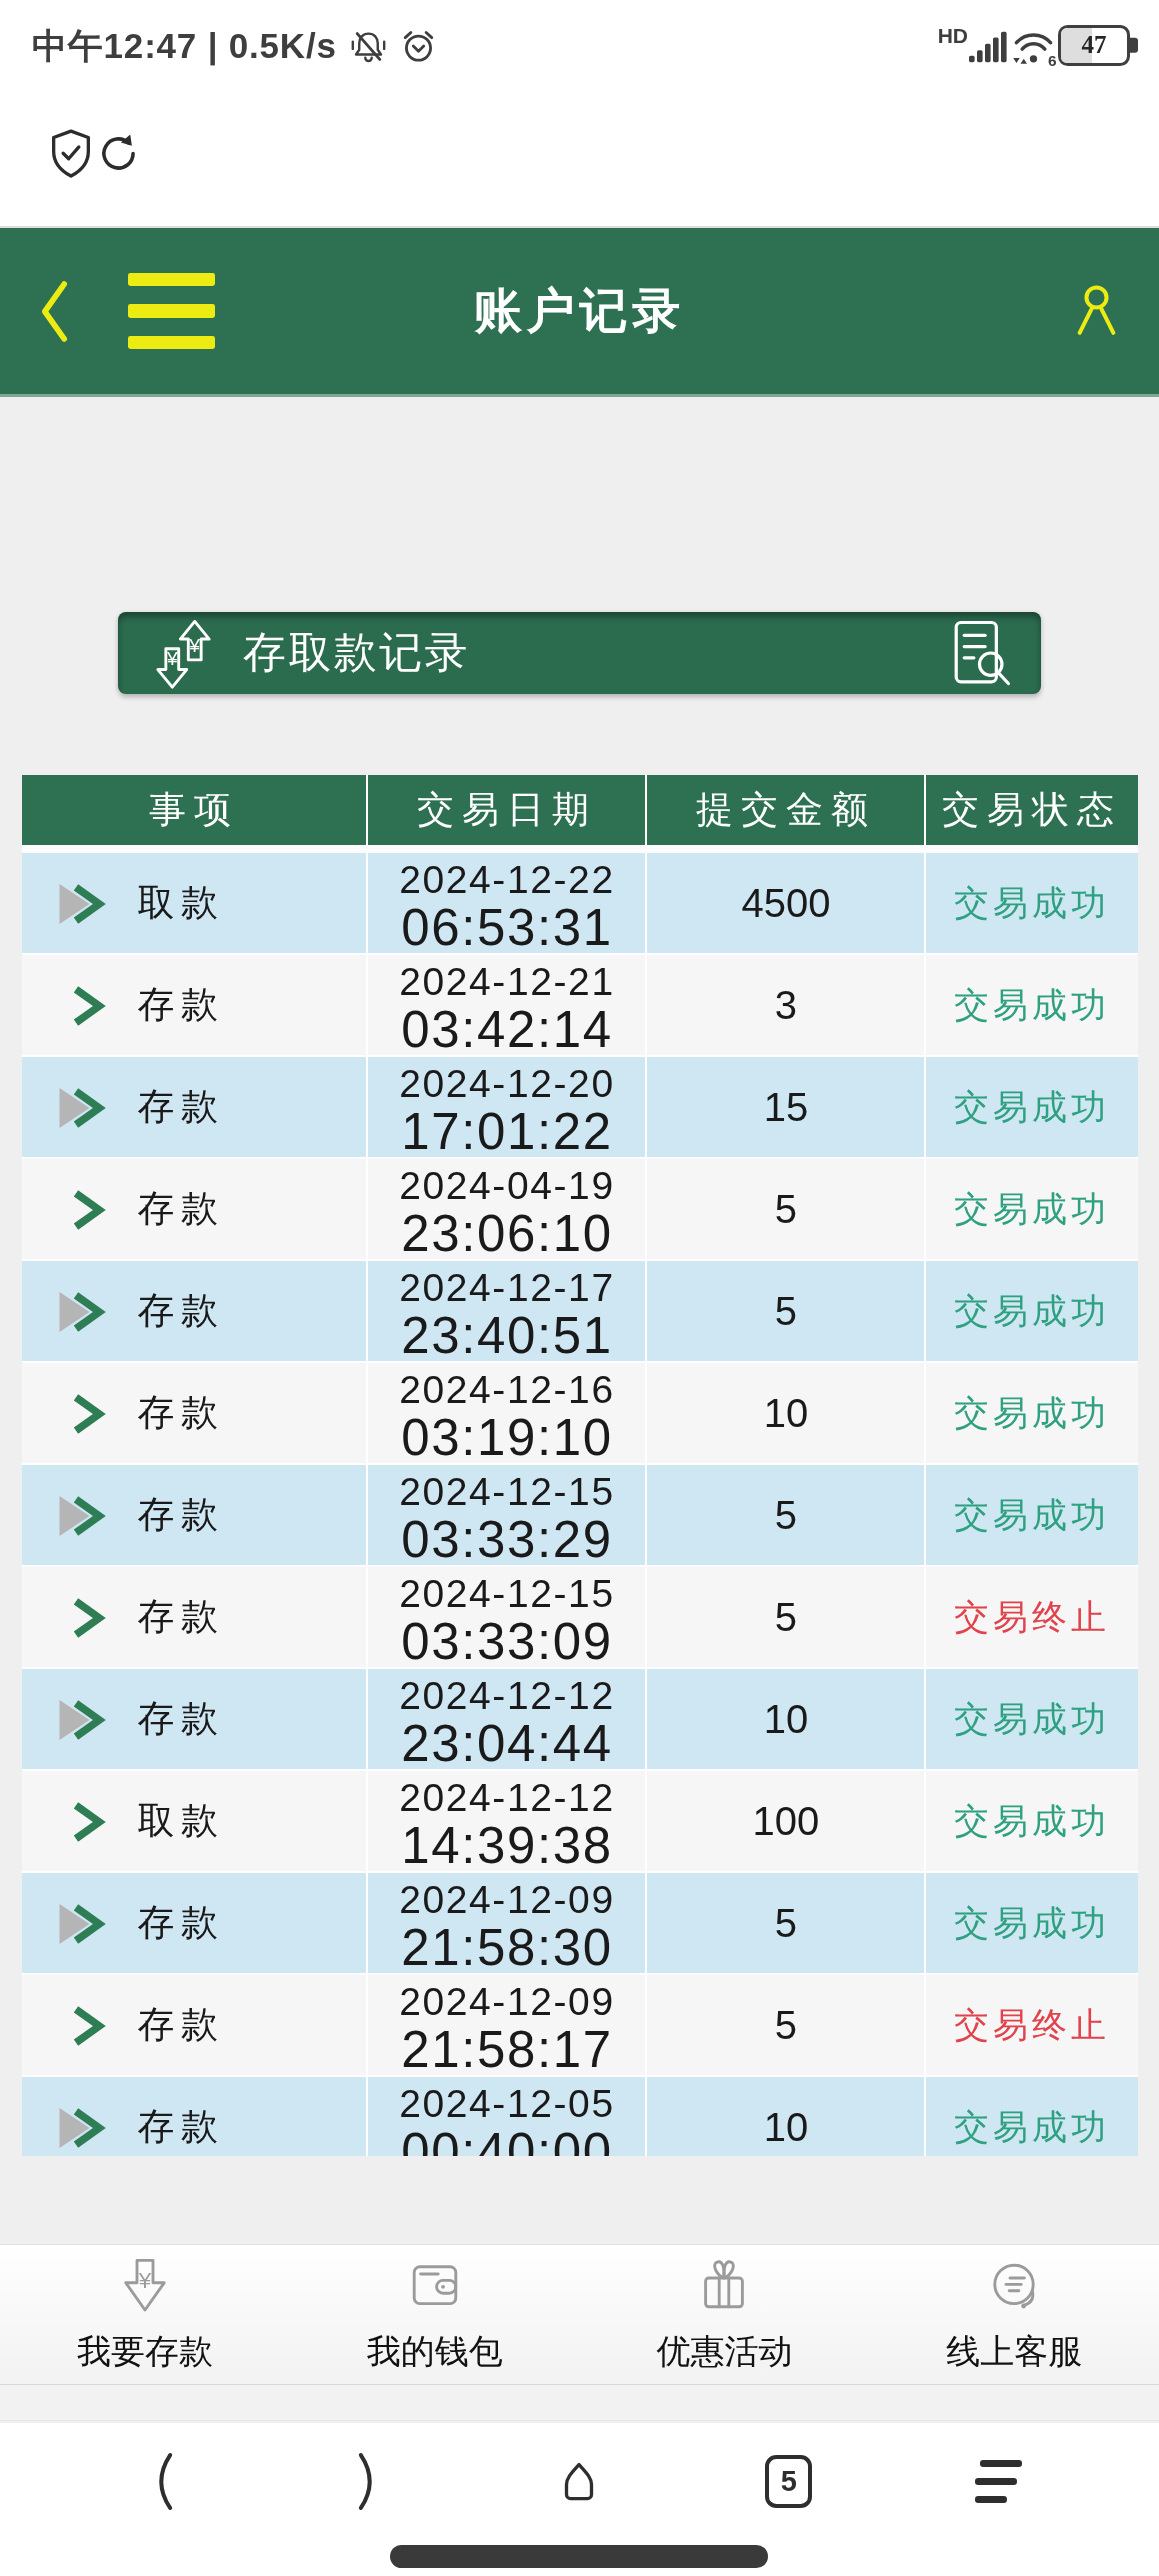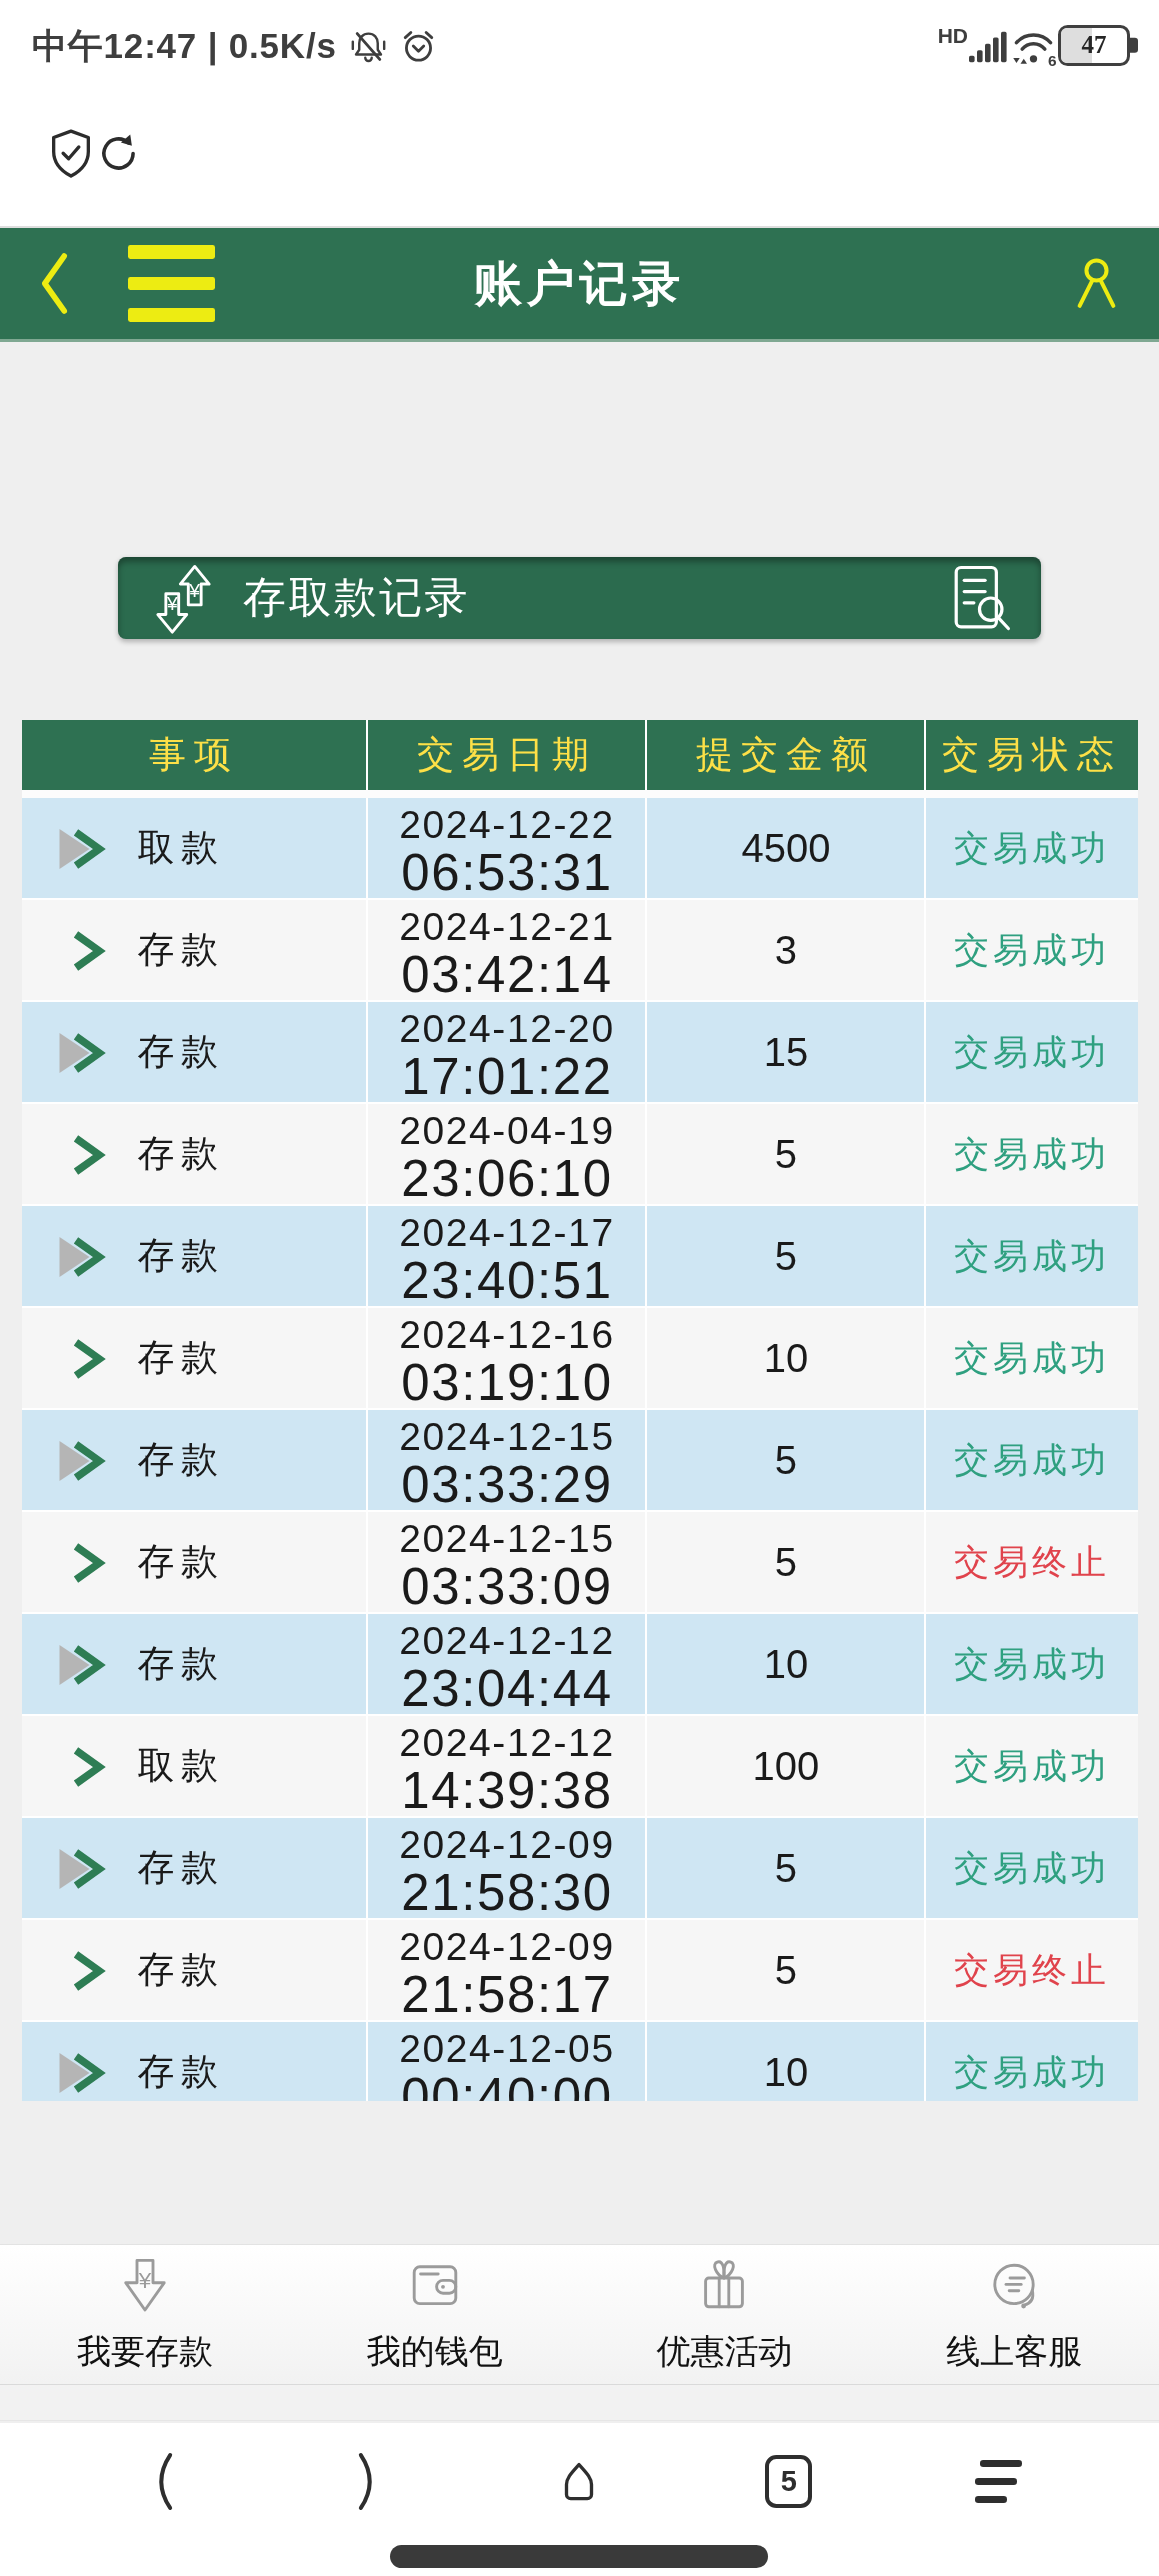--- a/index.html
+++ b/index.html
@@ -19,36 +19,36 @@
   .battery{width:66px;height:35px;border:3.2px solid #3f3f3f;border-radius:9.7px;position:relative;
     display:flex;align-items:center;justify-content:center;margin-bottom:1.6px;}
   .battery-fill{position:absolute;left:0;top:0;bottom:0;width:47%;background:#dedede;border-radius:5.6px 0 0 5.6px;}
   .battery-num{position:relative;font-size:25px;font-weight:bold;color:#262626;font-family:Liberation Serif, serif;}
   .battery-nub{position:absolute;right:-10.5px;top:50%;transform:translateY(-50%);width:7.2px;height:14.5px;background:#3f3f3f;border-radius:0 3.2px 3.2px 0;}
   
   .browser-bar{height:147px;background:#fff;display:flex;align-items:center;
     padding:0 47px;box-sizing:border-box;border-bottom:2.4px solid #dedede;}
   .site-name{font-size:45px;color:#1f1f1f;margin-left:34px;flex:1;letter-spacing:1.6px;}
   
-  .app-header{height:114px;background:var(--header-green,#2e7152);display:flex;align-items:center;
+  .app-header{height:169px;background:var(--header-green,#2e7152);display:flex;align-items:center;
     padding:0 39px;box-sizing:border-box;position:relative;border-bottom:3.2px solid #7fa892;}
   .hamburger{display:flex;flex-direction:column;gap:17.7px;margin-left:58px;cursor:pointer;}
   .hamburger span{width:87px;height:13.7px;background:var(--accent-yellow,#edec12);border-radius:2.4px;}
   .header-title{position:absolute;left:50%;top:50%;transform:translate(-50%,-50%);
     color:#fff;font-size:48px;font-weight:bold;letter-spacing:4.8px;}
   .person-wrap{margin-left:auto;}
   
   .banner{margin:215px auto 0;width:923px;height:82px;background:var(--banner-green,#2b6b4e);
     border-radius:8px;display:flex;align-items:center;padding:0 27px;box-sizing:border-box;
     box-shadow:inset 0 4.8px 6.4px rgba(0,0,0,.35),0 2.4px 4.8px rgba(0,0,0,.25);}
   .banner-title{color:#fff;font-size:43px;margin-left:21px;flex:1;letter-spacing:2.4px;}
   
   .table-wrap{margin:81px auto 0;width:1116px;height:1381px;overflow:hidden;}
   table{width:100%;border-collapse:collapse;table-layout:fixed;}
-  thead th{background:var(--header-green,#2e7152);color:#fde047;font-size:37px;font-weight:normal;
+  thead th{background:var(--header-green,#2e7152);color:#ffffff;font-size:37px;font-weight:normal;
     height:68px;border-right:2.4px solid #fff;border-bottom:8px solid #fcfcfc;letter-spacing:8px;}
   thead th:last-child{border-right:none;}
   tbody td{height:100px;border-right:2.4px solid #fff;border-bottom:2.4px solid #fff;
     font-size:39px;color:#1a1a1a;text-align:center;vertical-align:middle;padding:0;}
   tbody td:last-child{border-right:none;}
   tbody tr:nth-child(odd){background:var(--row-blue,#cfe6f3);}
   tbody tr:nth-child(even){background:var(--row-gray,#f6f6f6);}
   .type-inner{display:flex;align-items:center;gap:26px;padding-left:35px;}
   .row-icon{position:relative;width:55px;height:42px;flex:none;}
   .row-icon .tri{position:absolute;left:0;top:1.6px;}

